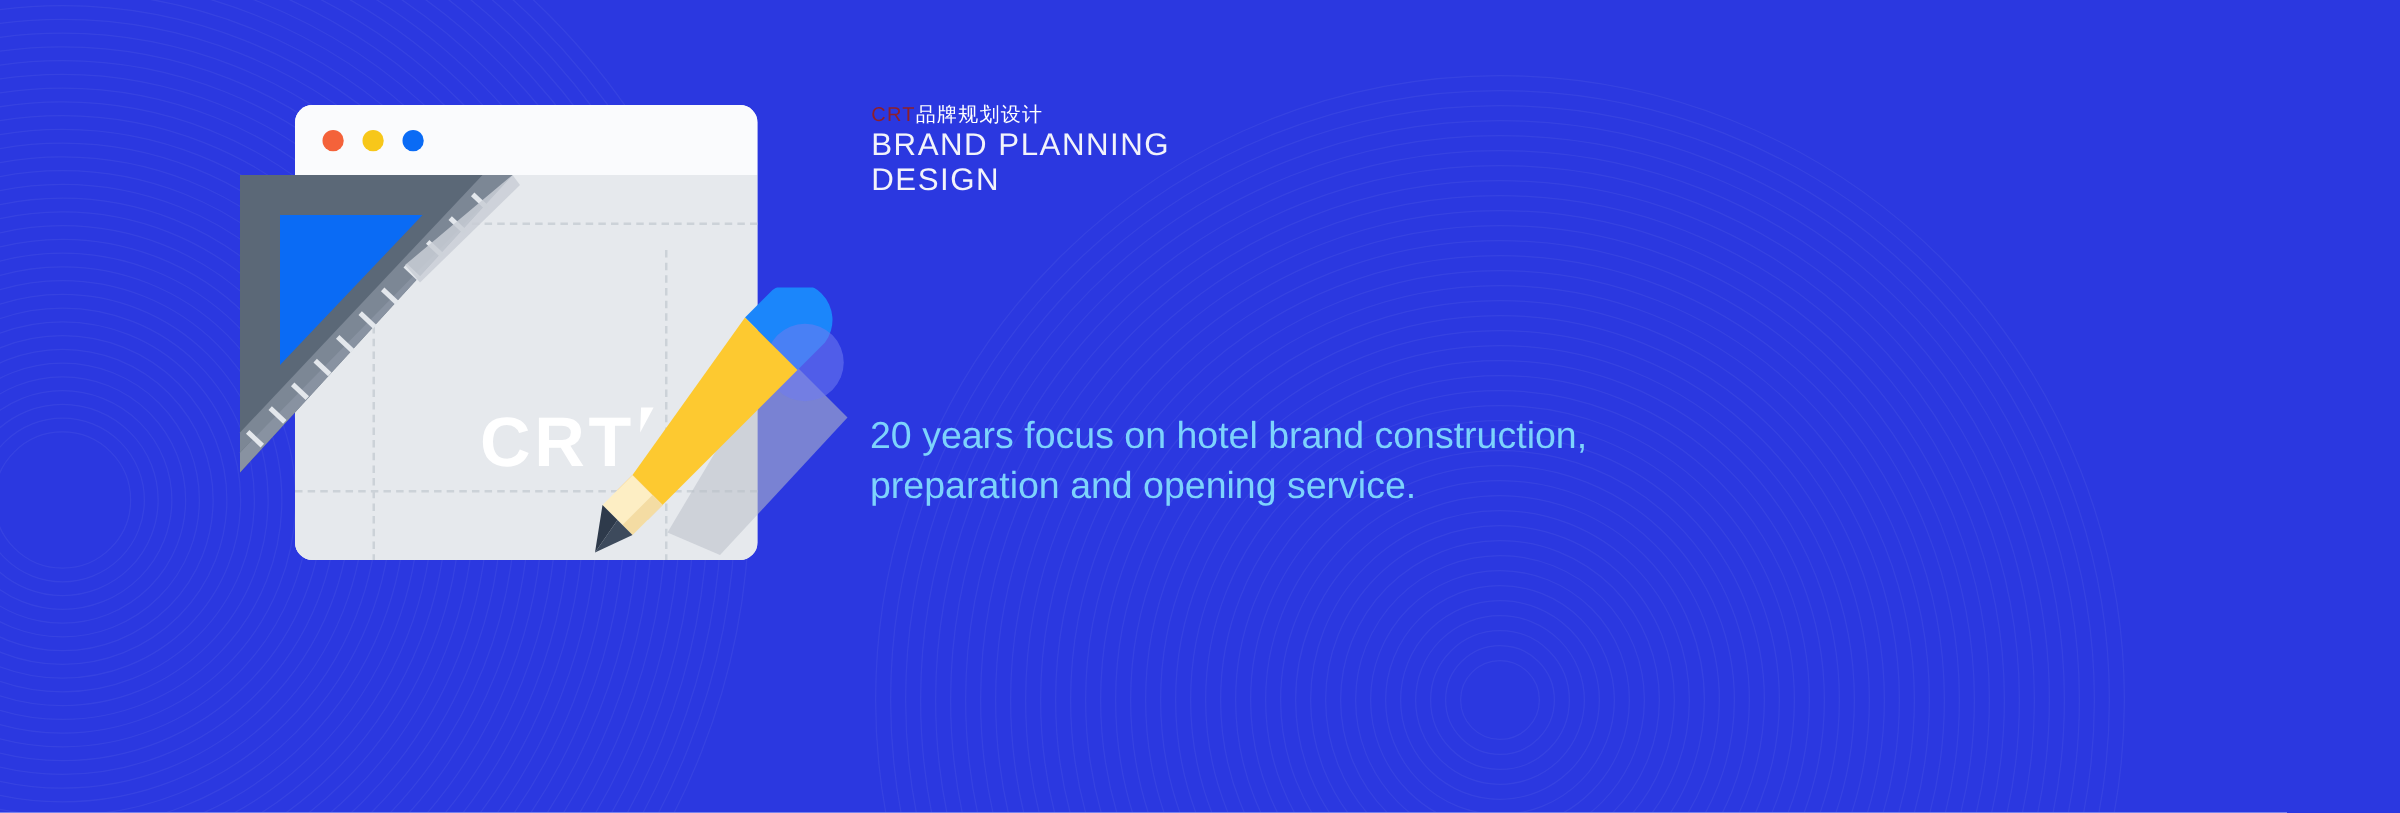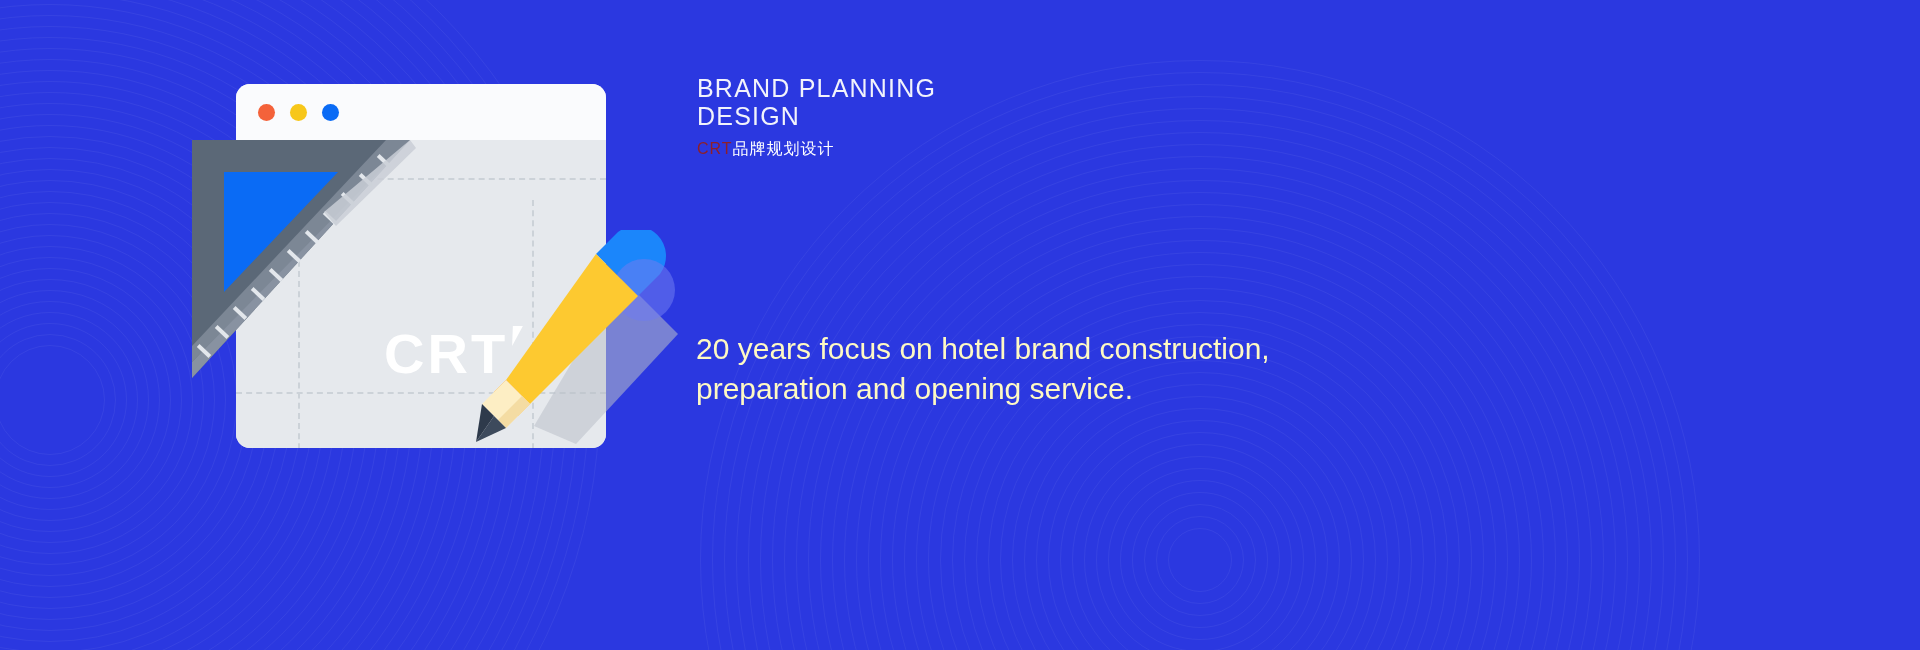--- a/index.html
+++ b/index.html
@@ -141,21 +141,21 @@
     white-space:nowrap;
   }
   #subhead .brand { color:#8e1f2a; }
 
   #tagline-block {
     position:absolute;
     left:696px; top:329px;
     width:720px;
   }
   #tagline-en {
-    color:#fef9c3;
+    color:#7dd3fc;
     font-size:30px;
     font-weight:300;
     line-height:1.32;
     white-space:pre-line;
   }
   #tagline-cn {
     margin-top:14px;
     color:#ffffff;
     font-size:31px;
     font-weight:300;
@@ -321,23 +321,23 @@
 
       <path d="M34 150 L58 174 L34 198 L10 174 Z" fill="#fdeec4"></path>
       <path d="M58 174 L34 198 L26 190 L50 166 Z" fill="#f4dca3"></path>
 
       <path d="M22 186 L34 198 L4 212 Z" fill="#3d4a5c"></path>
       <path d="M10 174 L22 186 L4 212 Z" fill="#2e3a4b"></path>
     </svg>
   </div>
 
   <div id="headline-block">
+    <div id="subhead"><span class="brand">CRT</span><span>品牌规划设计</span></div>
     <div id="headline">BRAND PLANNING
 DESIGN</div>
-    <div id="subhead"><span class="brand">CRT</span><span>品牌规划设计</span></div>
   </div>
 
   <div id="tagline-block">
     <div id="tagline-en">20 years focus on hotel brand construction,
 preparation and opening service.</div>
   </div>
 
 </div>
 
 </body></html>

